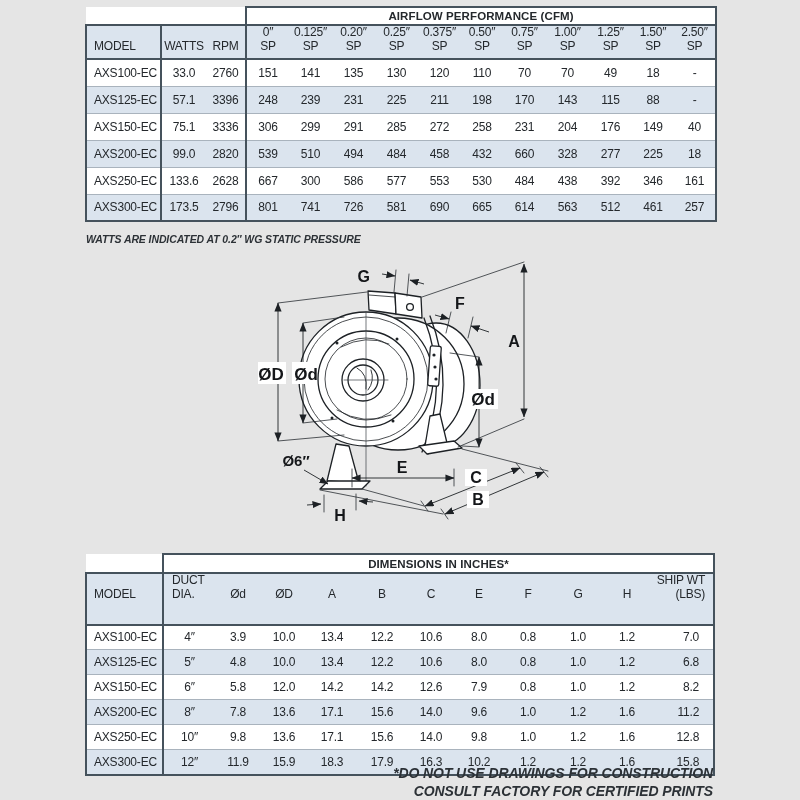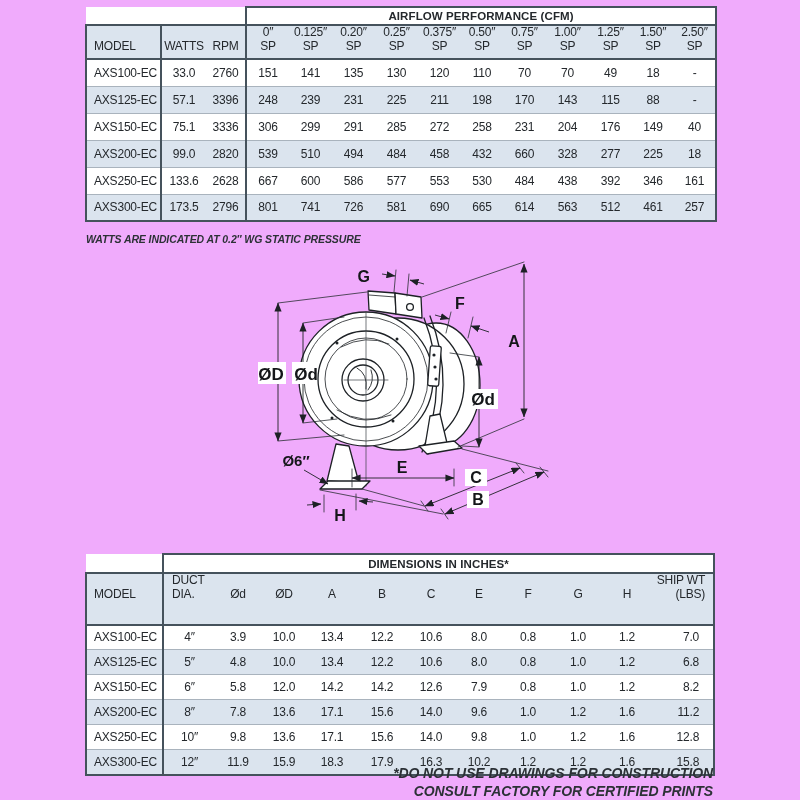--- a/index.html
+++ b/index.html
@@ -2,21 +2,21 @@
 <html><head>
 <meta charset="utf-8">
 <style>
   :root{
     --dark:#45525c;
     --lite:#a9b3bd;
     --blue:#dbe4ee;
     --ink:#24282c;
   }
   html,body{margin:0;padding:0;background:#fff;}
-  .page{position:relative;width:800px;height:800px;background:#f0abfc;overflow:hidden;
+  .page{position:relative;width:800px;height:800px;background:#e5e5e5;overflow:hidden;
         font-family:"Liberation Sans",sans-serif;color:var(--ink);}
   table{border-collapse:collapse;table-layout:fixed;position:absolute;}
   td{border:0;font-size:12px;letter-spacing:-0.2px;text-align:center;vertical-align:middle;padding:0;color:var(--ink);}
   
   .t1{left:85px;top:6px;width:630px;}
   .t1 .titlerow td{height:16px;}
   .t1 .blank{border:0;background:#fff;}
   .t1title{border:2px solid var(--dark);font-size:11.5px;font-weight:bold;letter-spacing:0.1px;background:#fff;}
   .t1 thead tr.headrow{background:var(--blue);height:34px;}
   .t1 thead tr.headrow td{border-top:2px solid var(--dark);border-bottom:2px solid var(--dark);
@@ -163,21 +163,21 @@
           <td class="c-sp">328</td>
           <td class="c-sp">277</td>
           <td class="c-sp">225</td>
           <td class="c-sp last">18</td>
         </tr>
         <tr>
           <td class="c-model">AXS250-EC</td>
           <td class="c-watts">133.6</td>
           <td class="c-rpm">2628</td>
           <td class="c-sp">667</td>
-          <td class="c-sp">600</td>
+          <td class="c-sp">300</td>
           <td class="c-sp">586</td>
           <td class="c-sp">577</td>
           <td class="c-sp">553</td>
           <td class="c-sp">530</td>
           <td class="c-sp">484</td>
           <td class="c-sp">438</td>
           <td class="c-sp">392</td>
           <td class="c-sp">346</td>
           <td class="c-sp last">161</td>
         </tr>

